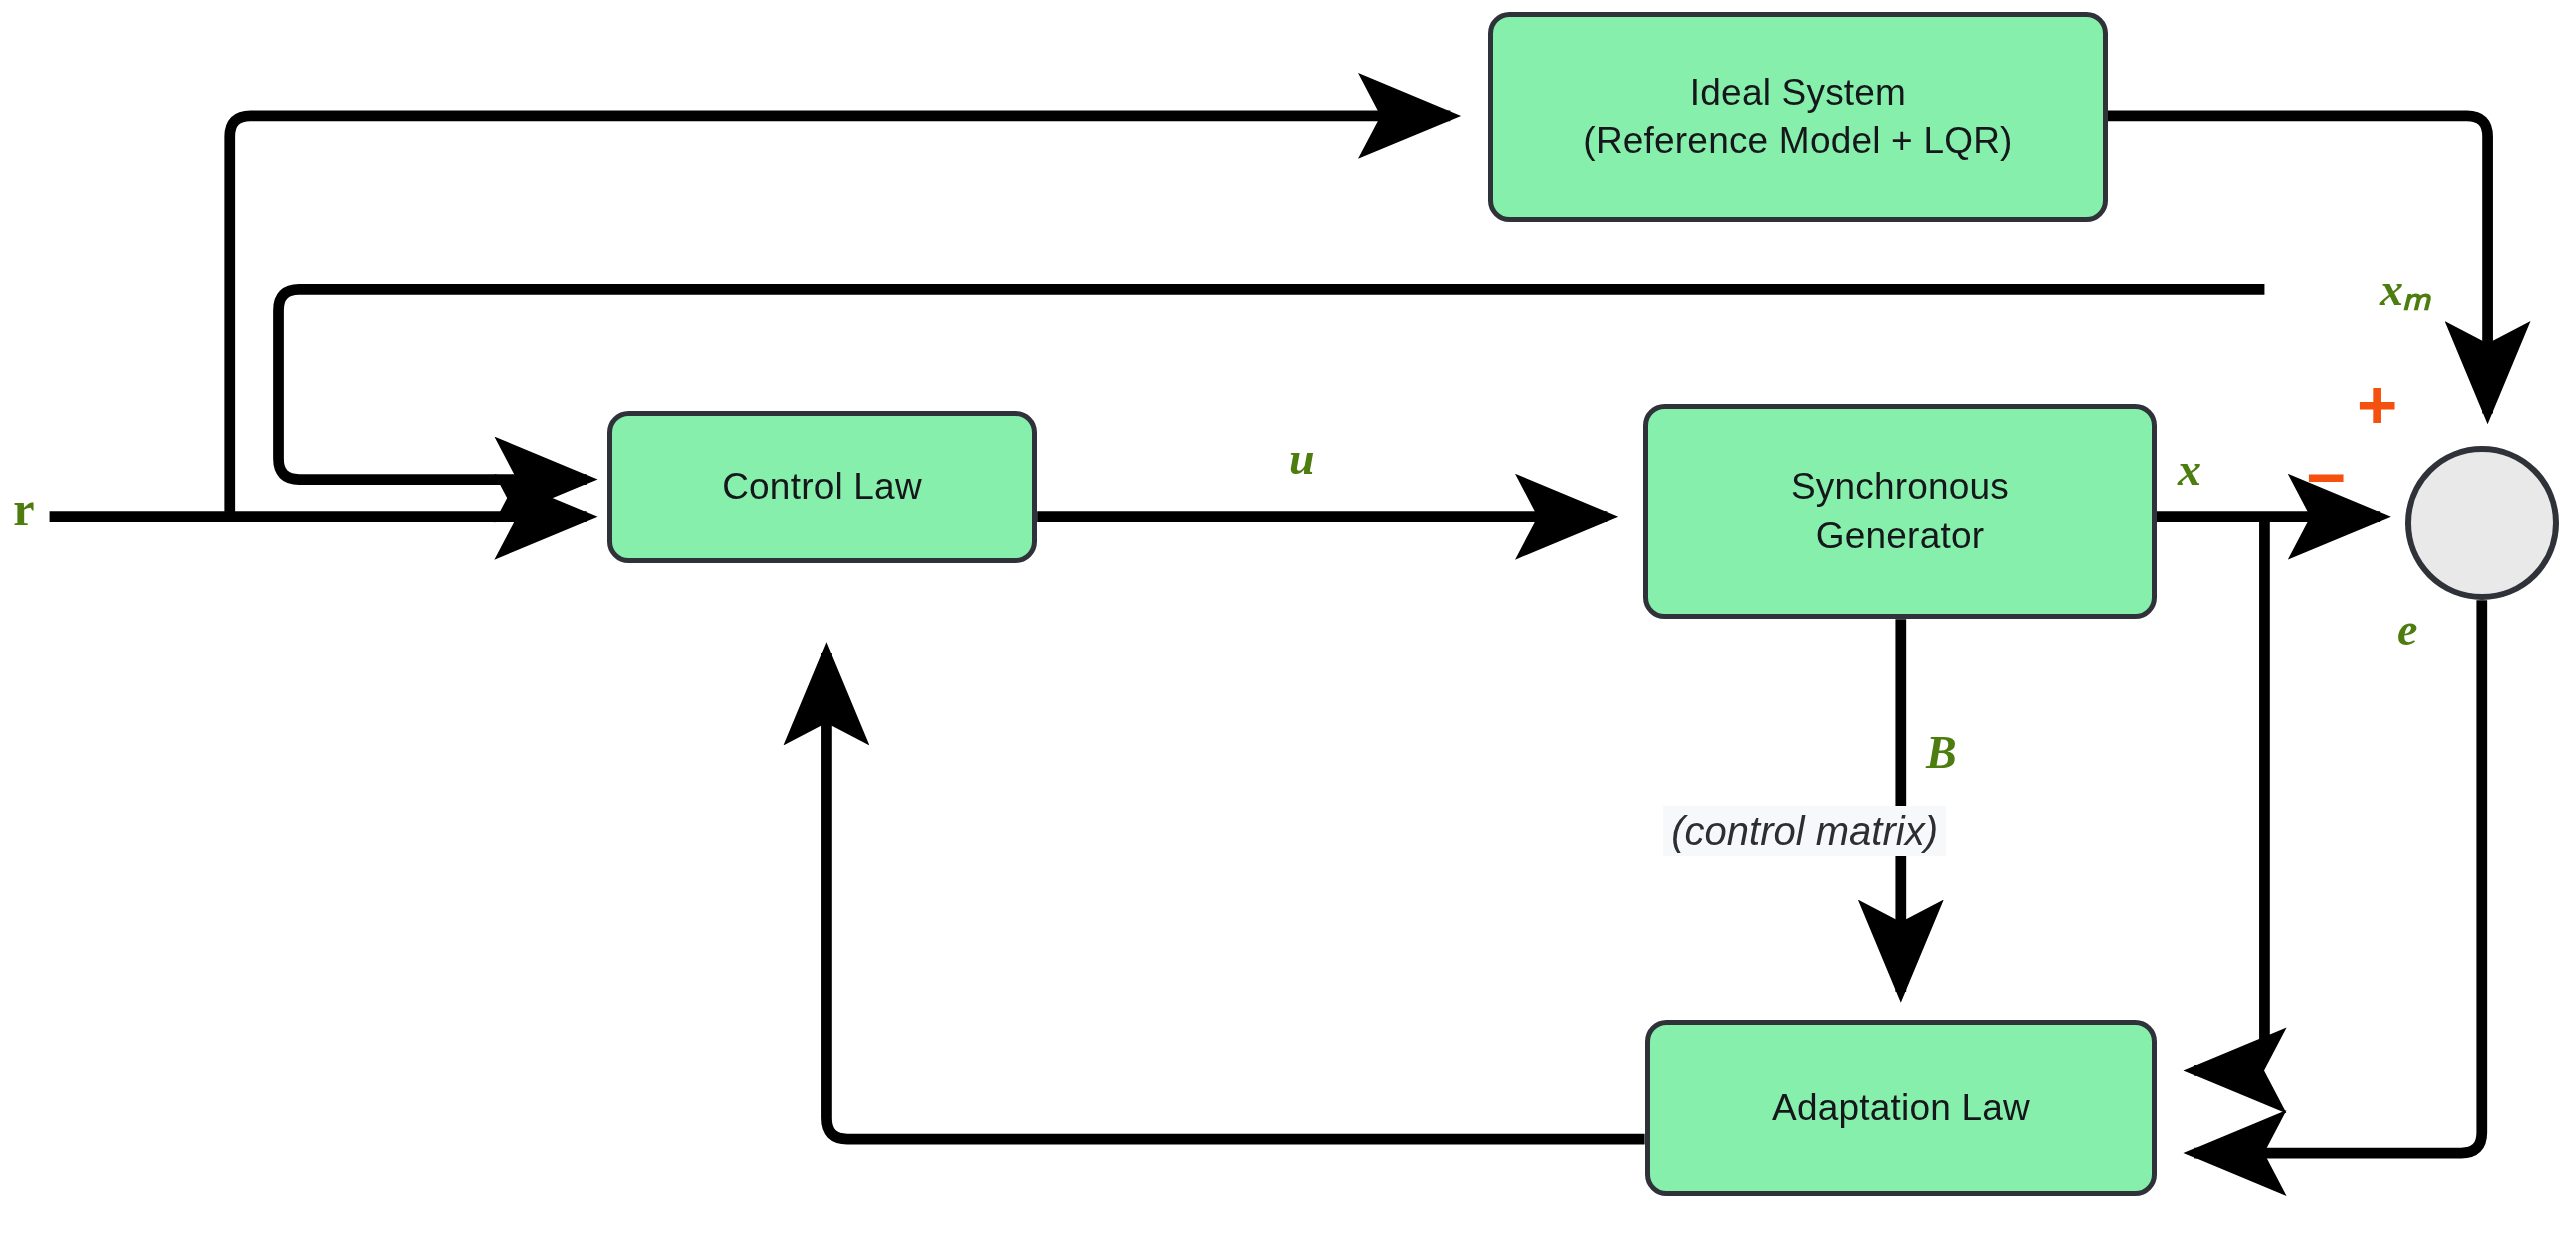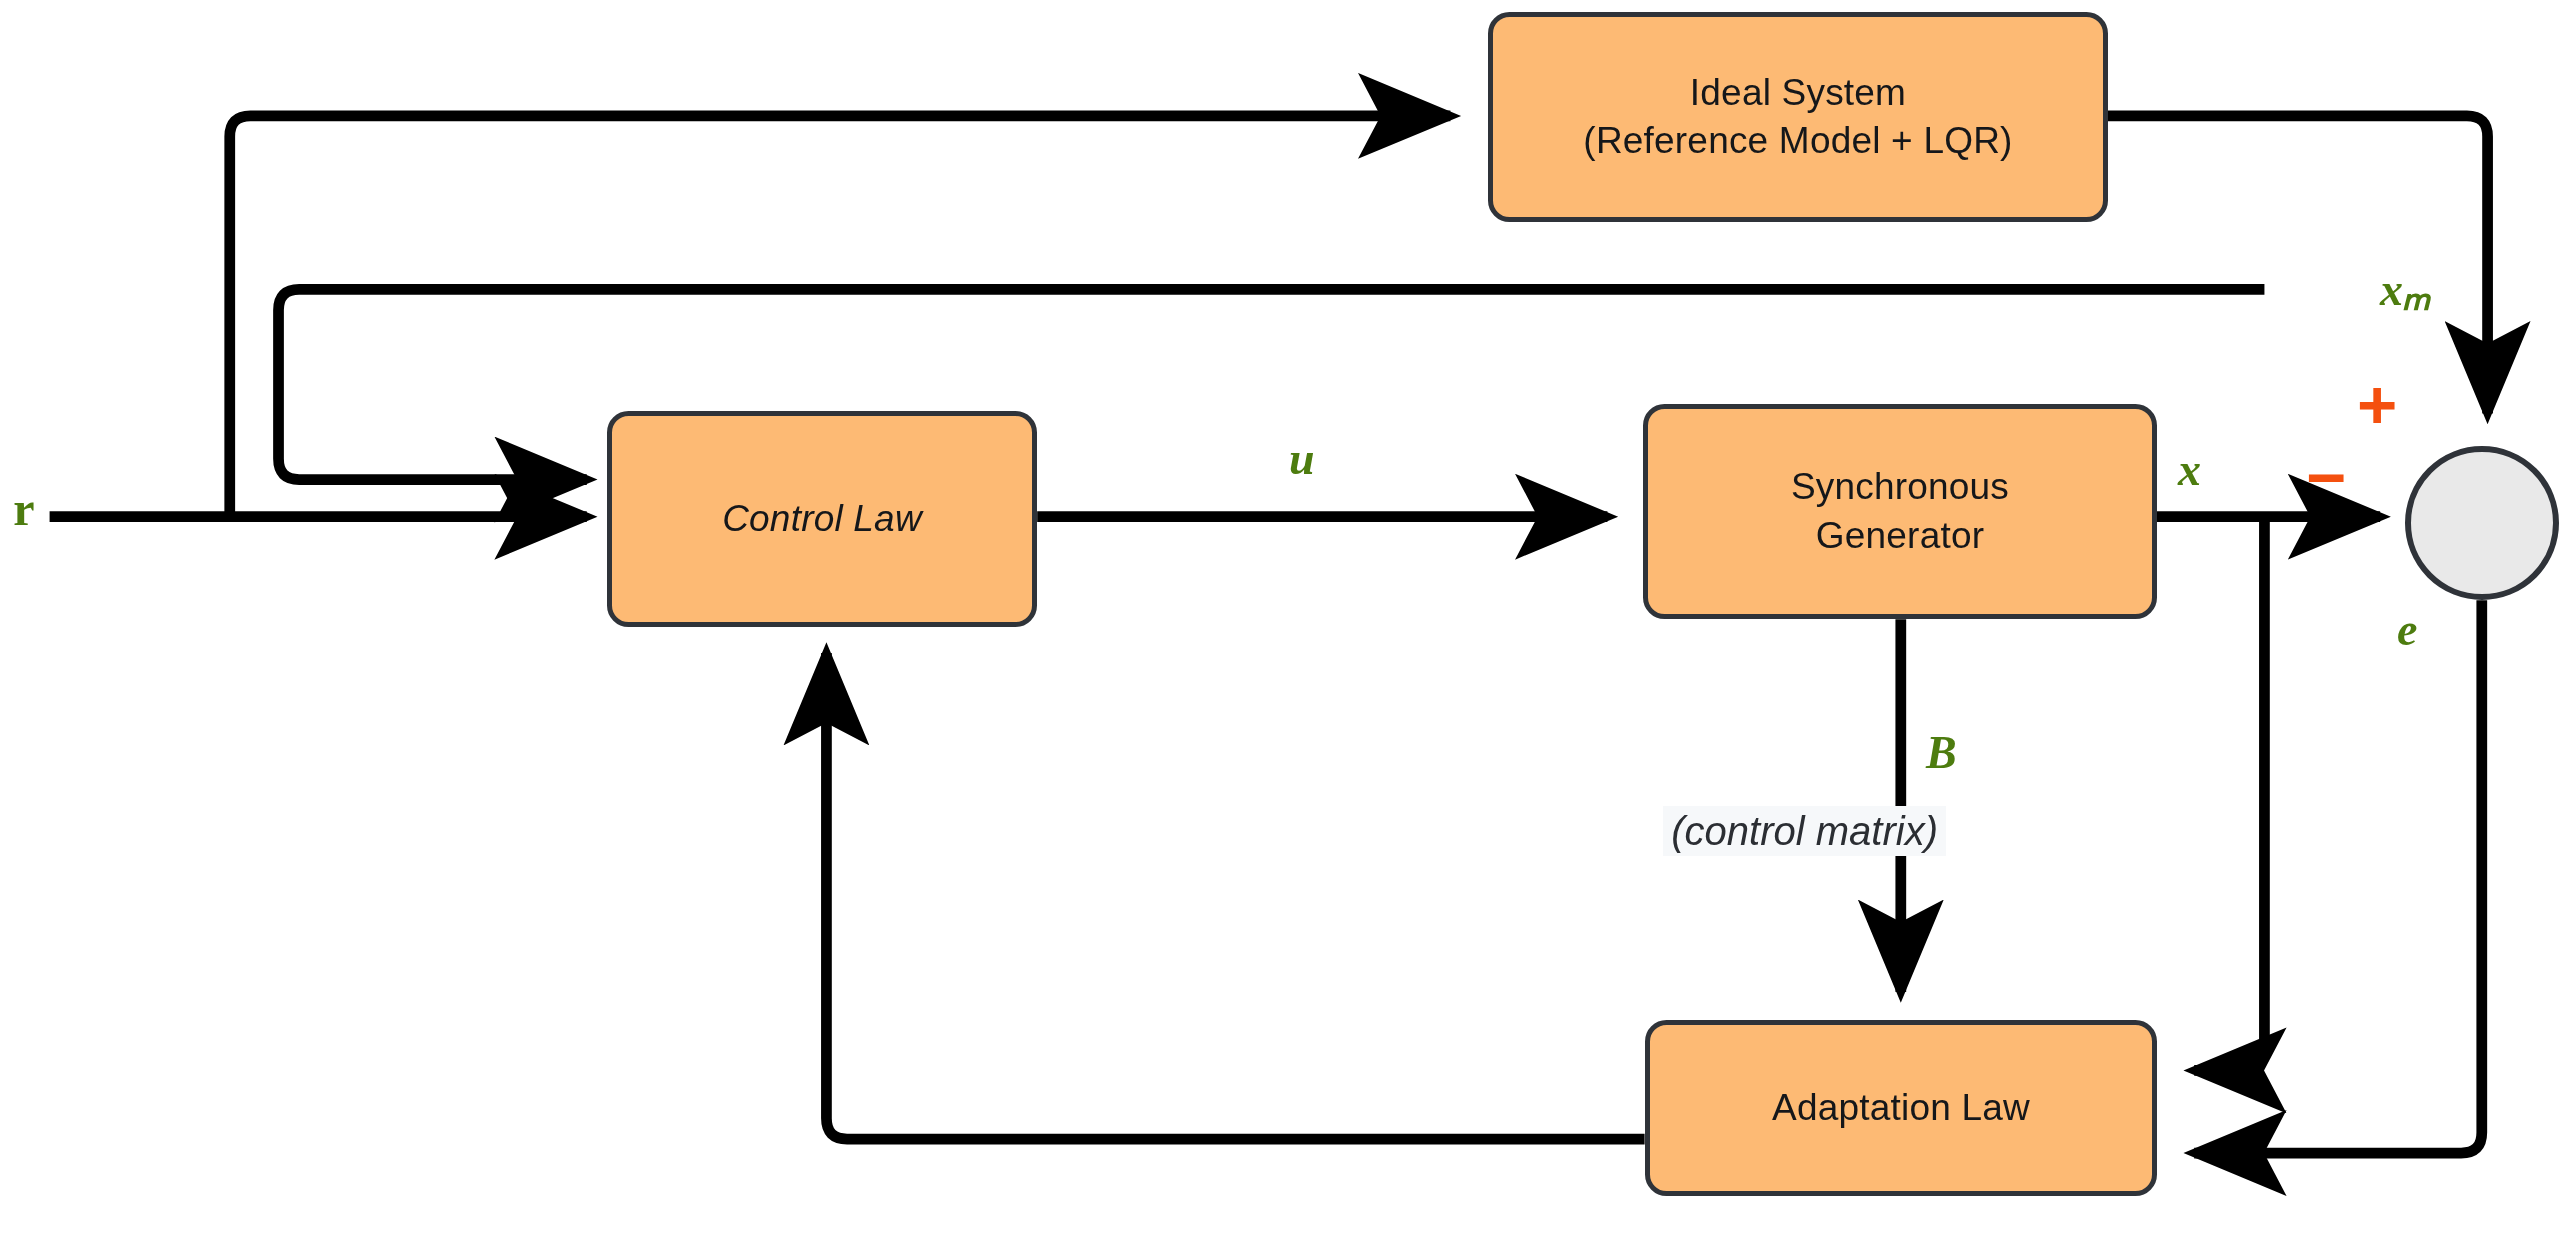--- a/index.html
+++ b/index.html
@@ -23,21 +23,21 @@
     top: 0;
     left: 0;
     width: 2576px;
     height: 1245px;
   }
 
   
   .block {
     position: absolute;
     box-sizing: border-box;
-    background: #fdba74;
+    background: #86efac;
     border: 5.8px solid #2f3339;
     border-radius: 21.5px;
     display: flex;
     align-items: center;
     justify-content: center;
     text-align: center;
     color: #15171a;
     font-family: "Liberation Sans", sans-serif;
     font-size: 37px;
     line-height: 1.30;
@@ -53,22 +53,21 @@
   #block-ideal-system {
     left: 1488px;
     top: 11.6px;
     width: 620px;
     height: 210px;
   }
   #block-control-law {
     left: 607px;
     top: 411px;
     width: 430px;
-    height: 216px;
-    font-style: italic;
+    height: 152px;
   }
   #block-synchronous-generator {
     left: 1643px;
     top: 404px;
     width: 514px;
     height: 215px;
   }
   #block-adaptation-law {
     left: 1645px;
     top: 1020px;

